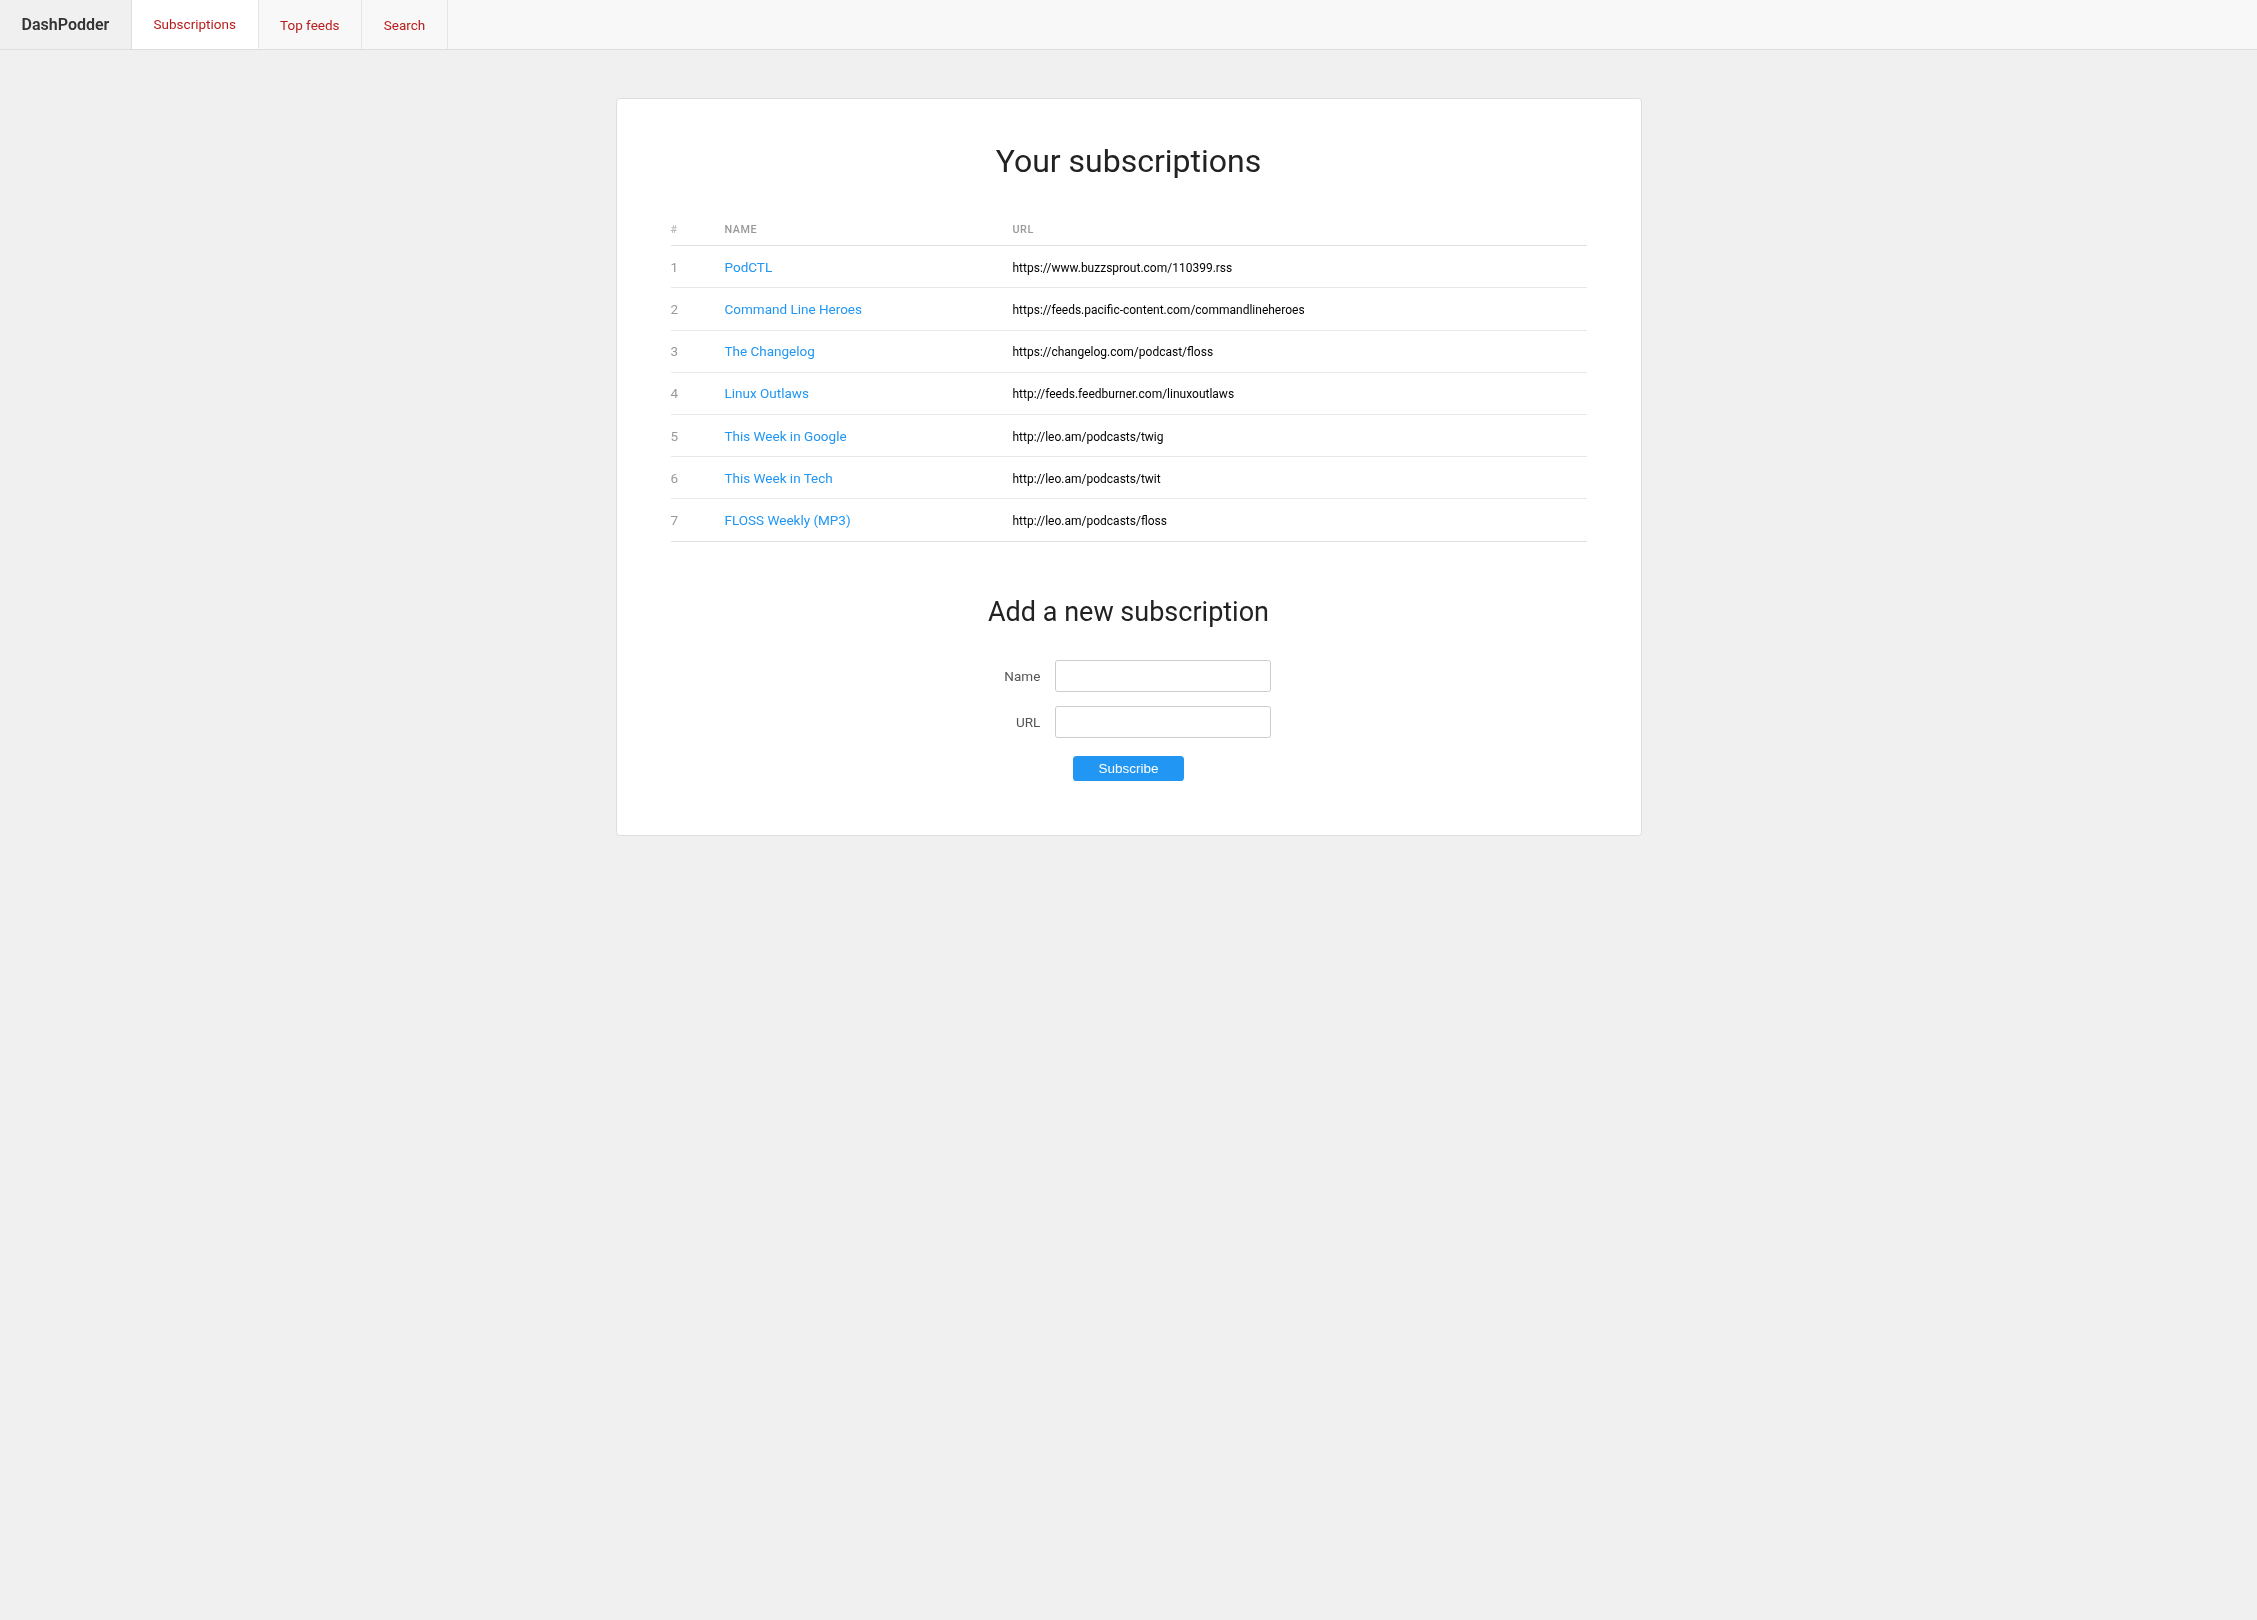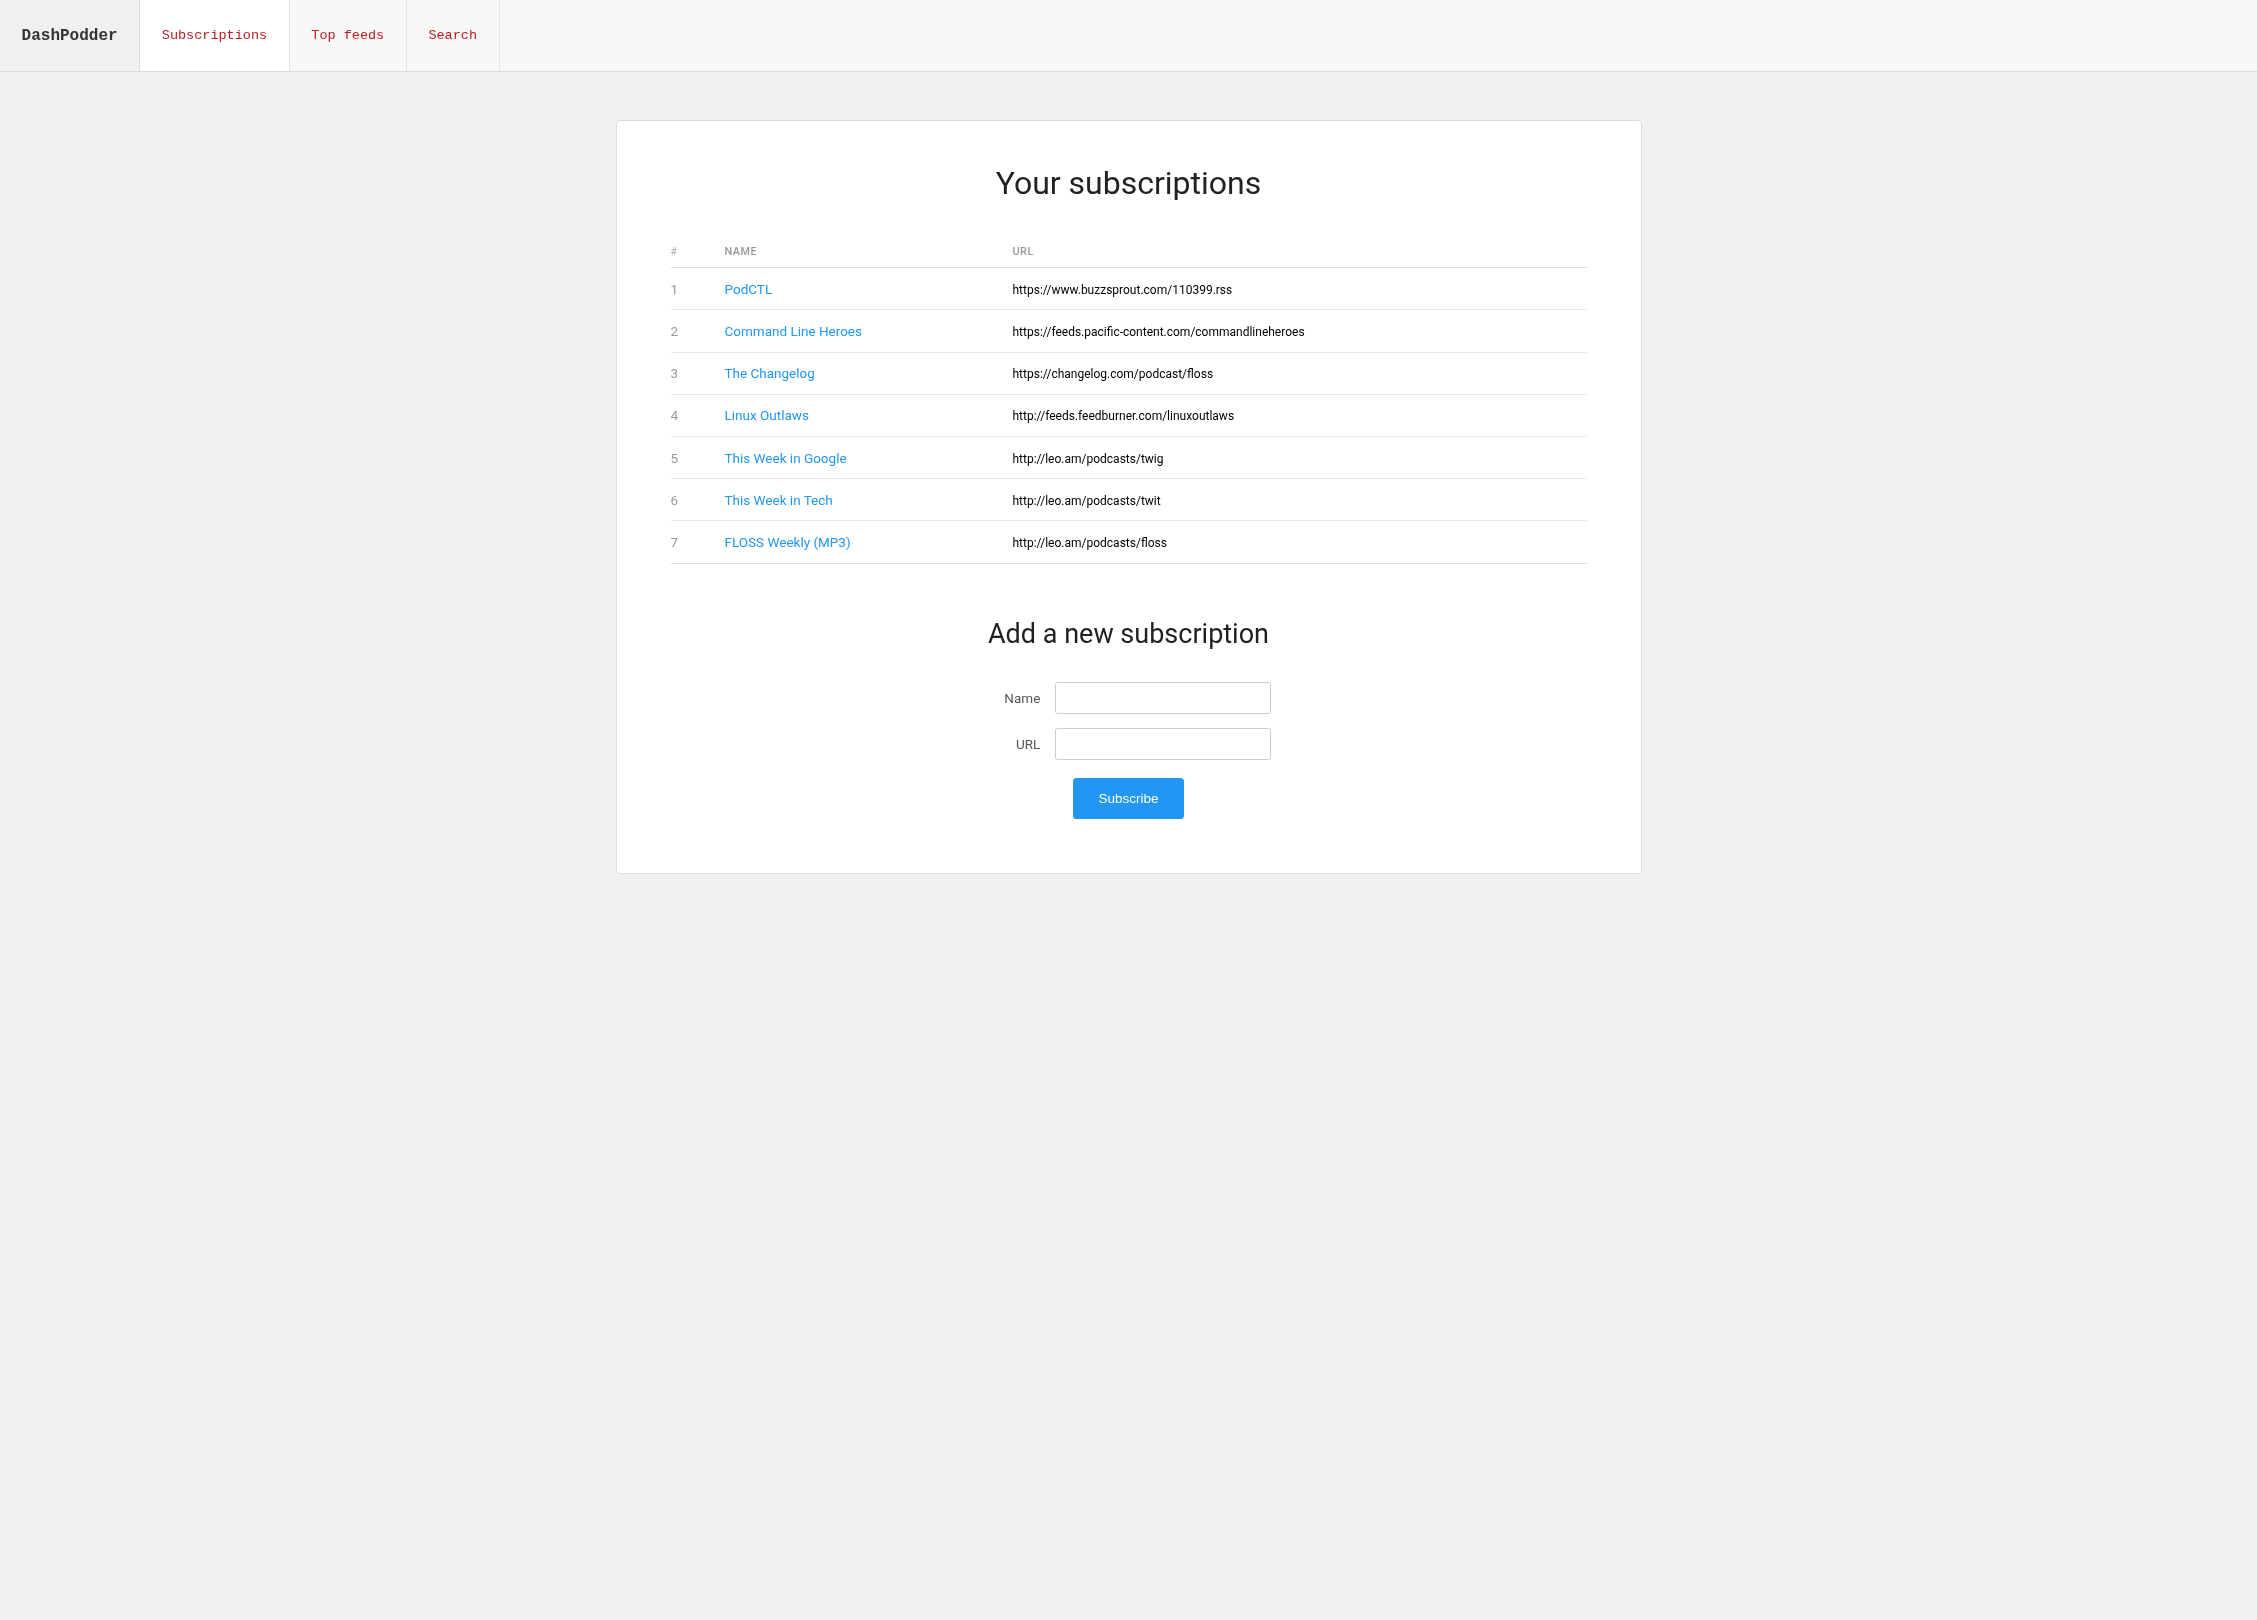--- a/index.html
+++ b/index.html
@@ -15,22 +15,21 @@
       color: #333;
       min-height: 100vh;
     }
 
     
     .navbar {
       background-color: #f8f8f8;
       border-bottom: 0.9px solid #ddd;
       display: flex;
       align-items: stretch;
-      height: 72px;
-      font-family: Liberation Mono, monospace;
+      height: 50px;
     }
 
     .navbar-brand {
       display: flex;
       align-items: center;
       padding: 0 21.6px;
       font-size: 16px;
       font-weight: 600;
       color: #333;
       border-right: 0.9px solid #ddd;
@@ -185,21 +184,21 @@
       display: flex;
       justify-content: center;
       margin-top: 18px;
     }
 
     .subscribe-button {
       background-color: #2196F3;
       color: #fff;
       border: none;
       border-radius: 3.6px;
-      padding: 13px 25px;
+      padding: 5px 25px;
       font-size: 13.5px;
       cursor: pointer;
       font-weight: 500;
     }
   </style>
 </head>
 <body>
 
 <nav class="navbar">
   <div class="navbar-brand">

